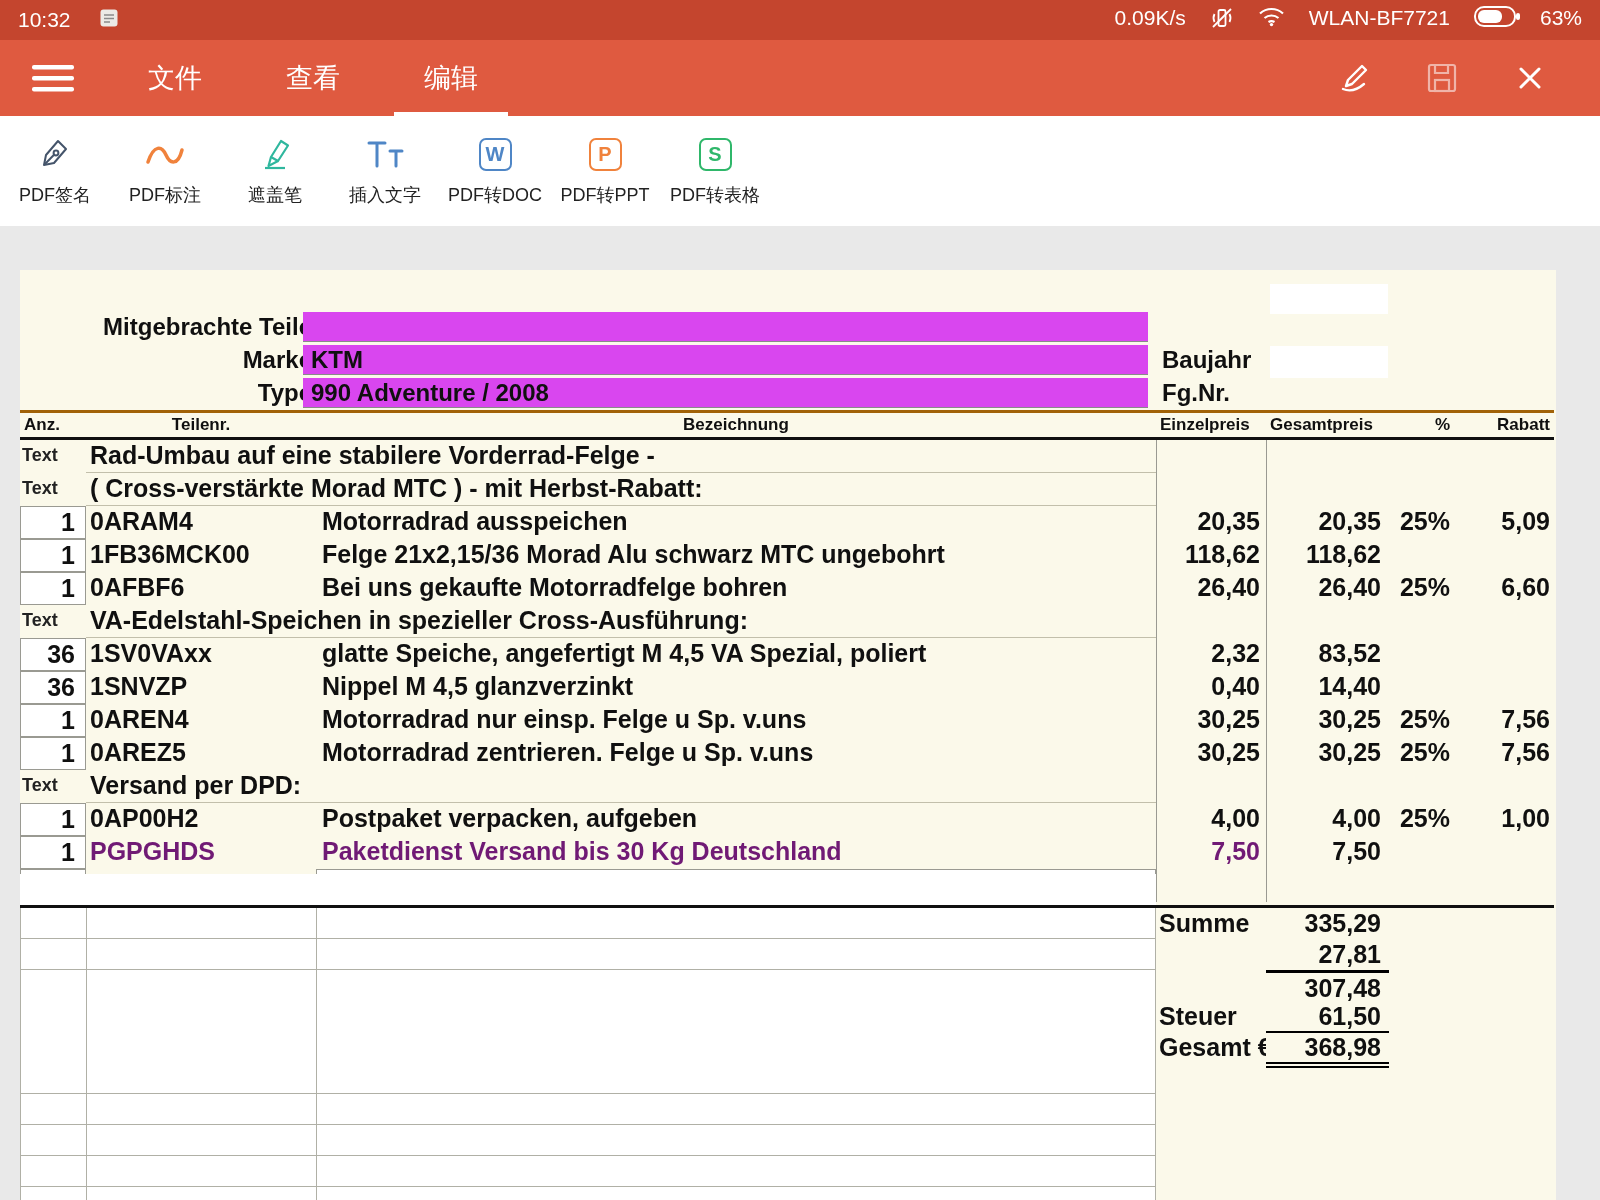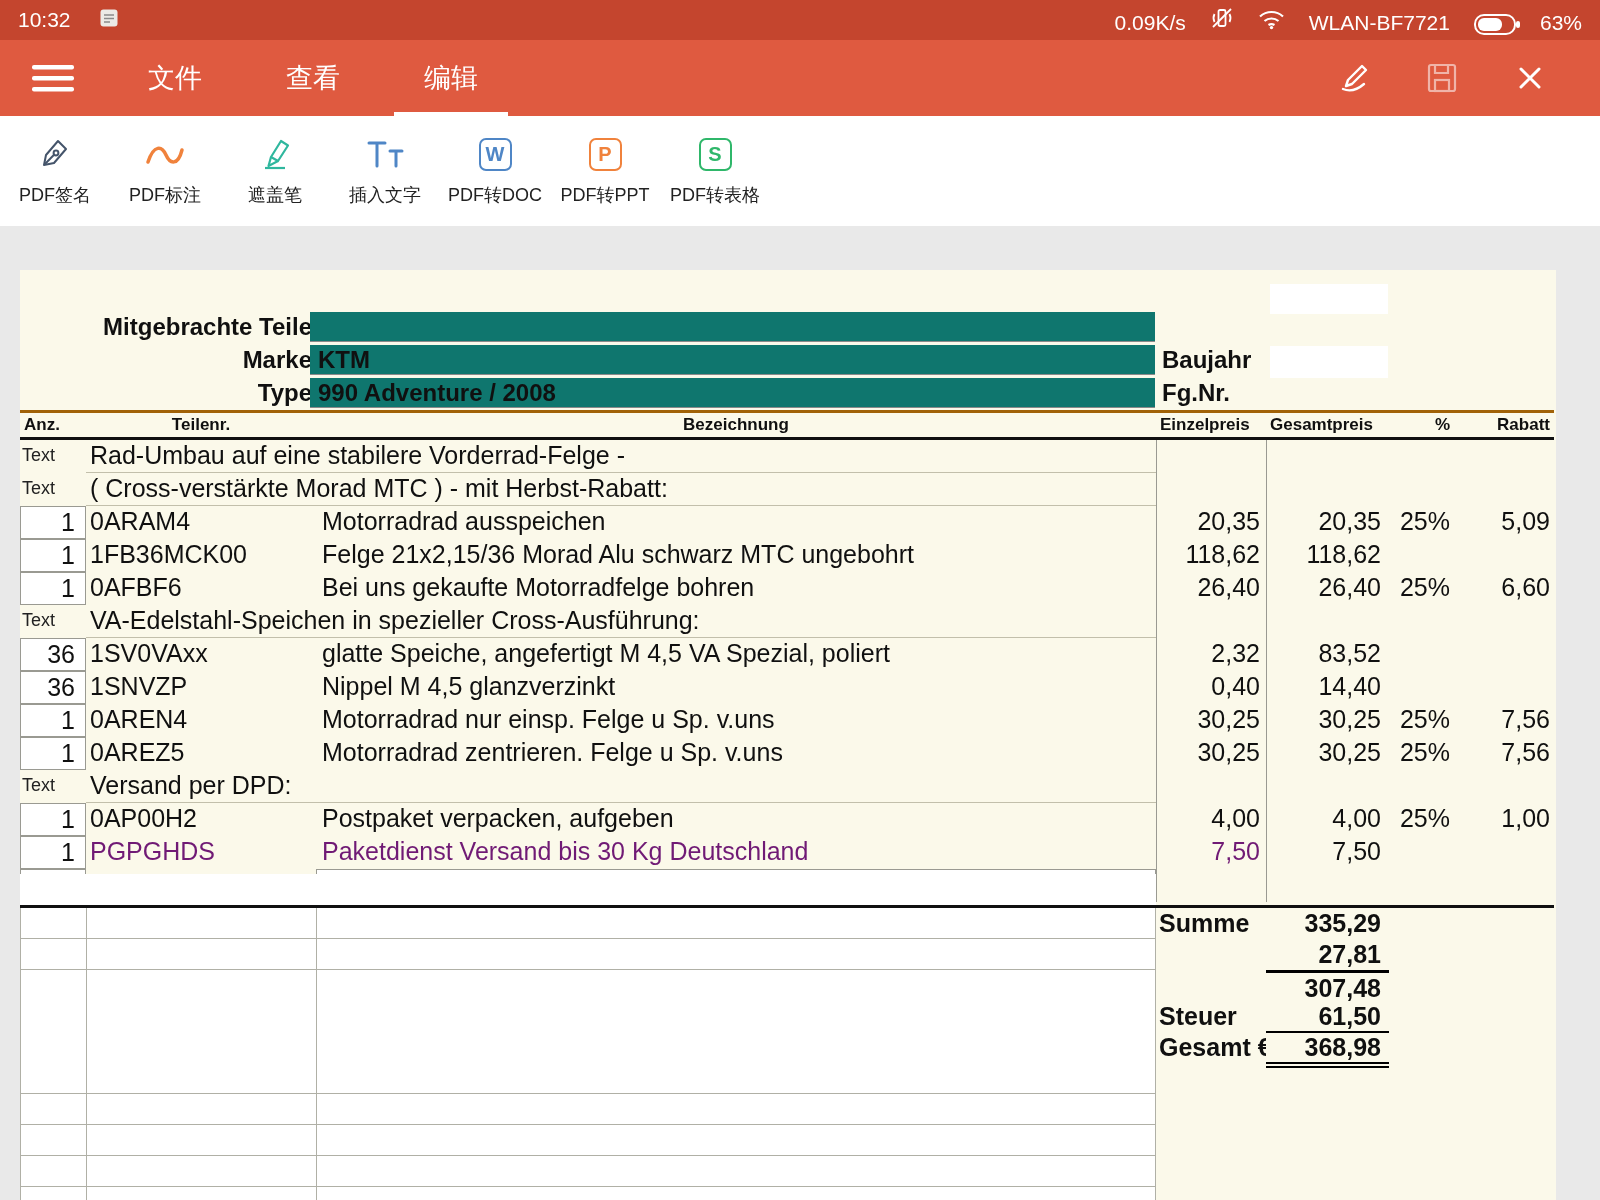--- a/index.html
+++ b/index.html
@@ -4,21 +4,21 @@
 <style>
   *{margin:0;padding:0;box-sizing:border-box}
   html,body{width:1600px;height:1200px;overflow:hidden;background:#e9e9e9;
     font-family:"Liberation Sans",sans-serif;}
   .screen{position:relative;width:1600px;height:1200px}
 
   
   .status-bar{position:absolute;top:0;left:0;right:0;height:40px;background:#c4452e;
     color:#fff;display:flex;align-items:center;padding:0 18px;font-size:21px}
   .sb-left{display:flex;align-items:center;gap:28px}
-  .sb-right{margin-left:auto;display:flex;align-items:flex-end;gap:24px}
+  .sb-right{margin-left:auto;display:flex;align-items:flex-start;gap:24px}
   .battery{position:relative;width:42px;height:21px;border:2px solid #fff;border-radius:10px;display:inline-block}
   .bfill{position:absolute;left:2px;top:2px;bottom:2px;width:63%;background:#fff;border-radius:6px}
   .bcap{position:absolute;right:-6px;top:5px;width:4px;height:7px;background:#fff;border-radius:2px}
 
   
   .app-bar{position:absolute;top:40px;height:76px;left:0;right:0;background:#df5a40;
     display:flex;align-items:center;color:#fff}
   .hamburger{width:106px;height:100%;display:flex;align-items:center;justify-content:center;cursor:pointer}
   .tabs{display:flex;height:100%}
   .tab{width:138px;height:100%;display:flex;align-items:center;justify-content:center;
@@ -42,37 +42,37 @@
 
   
   .doc-area{position:absolute;top:226px;bottom:0;left:0;right:0;background:#e9e9e9}
   .document{position:absolute;left:20px;top:44px;width:1536px;height:930px;background:#fbf9ea;
     overflow:hidden;color:#101010}
   .wbox{position:absolute;background:#fff}
   .wbox1{left:1250px;top:14px;width:118px;height:30px}
   .wbox2{left:1250px;top:76px;width:118px;height:32px}
   .flabel{position:absolute;left:12px;width:288px;text-align:right;font-weight:bold;font-size:24px;
     height:30px;line-height:30px;white-space:nowrap}
-  .finput{position:absolute;left:290px;width:845px;height:30px;line-height:29px;background:#0f766e;
+  .finput{position:absolute;left:283px;width:845px;height:30px;line-height:29px;background:#d946ef;
     border-bottom:1px solid #8a8a8a;font-weight:bold;font-size:24px;padding-left:8px;white-space:nowrap}
   .sidelabel{position:absolute;left:1142px;font-weight:bold;font-size:24px;height:30px;line-height:30px}
   .r1{top:42px}.r2{top:75px}.r3{top:108px}
 
   
   .ptable{position:absolute;left:0;top:140px;width:1534px}
   .phead{display:grid;grid-template-columns:66px 230px 840px 110px 123px 65px 100px;
     border-top:3px solid #a16207;border-bottom:3px solid #101010;height:30px;
     font-weight:bold;font-size:17px;align-items:center}
   .phead .h{padding:0 4px;white-space:nowrap}
   .h-anz{text-align:left}
   .h-teil,.h-bez{text-align:center}
   .h-ep,.h-gp{text-align:left}
   .h-pc,.h-rb{text-align:right}
   .trow{display:grid;grid-template-columns:66px 230px 840px 110px 123px 65px 100px;
-    height:33px;font-weight:normal;font-size:25px;line-height:30px}
+    height:33px;font-weight:bold;font-size:25px;line-height:30px}
   .c{white-space:nowrap}
   .c.anz{text-align:right;padding-right:10px}
   .c.anz.tlabel{text-align:left;padding-left:2px}
   .c.boxed{background:#fff;border:1px solid #9a9a92}
   .c.teil{padding-left:4px}
   .c.bez{padding-left:6px}
   .c.spantext{grid-column:2/4;padding-left:4px;border-bottom:1px solid #c2bfab}
   .c.ep{text-align:right;padding-right:6px;border-left:1px solid #9a9a92}
   .c.gp{text-align:right;padding-right:8px;border-left:1px solid #9a9a92}
   .c.pc,.c.rb{text-align:right;padding-right:4px}

